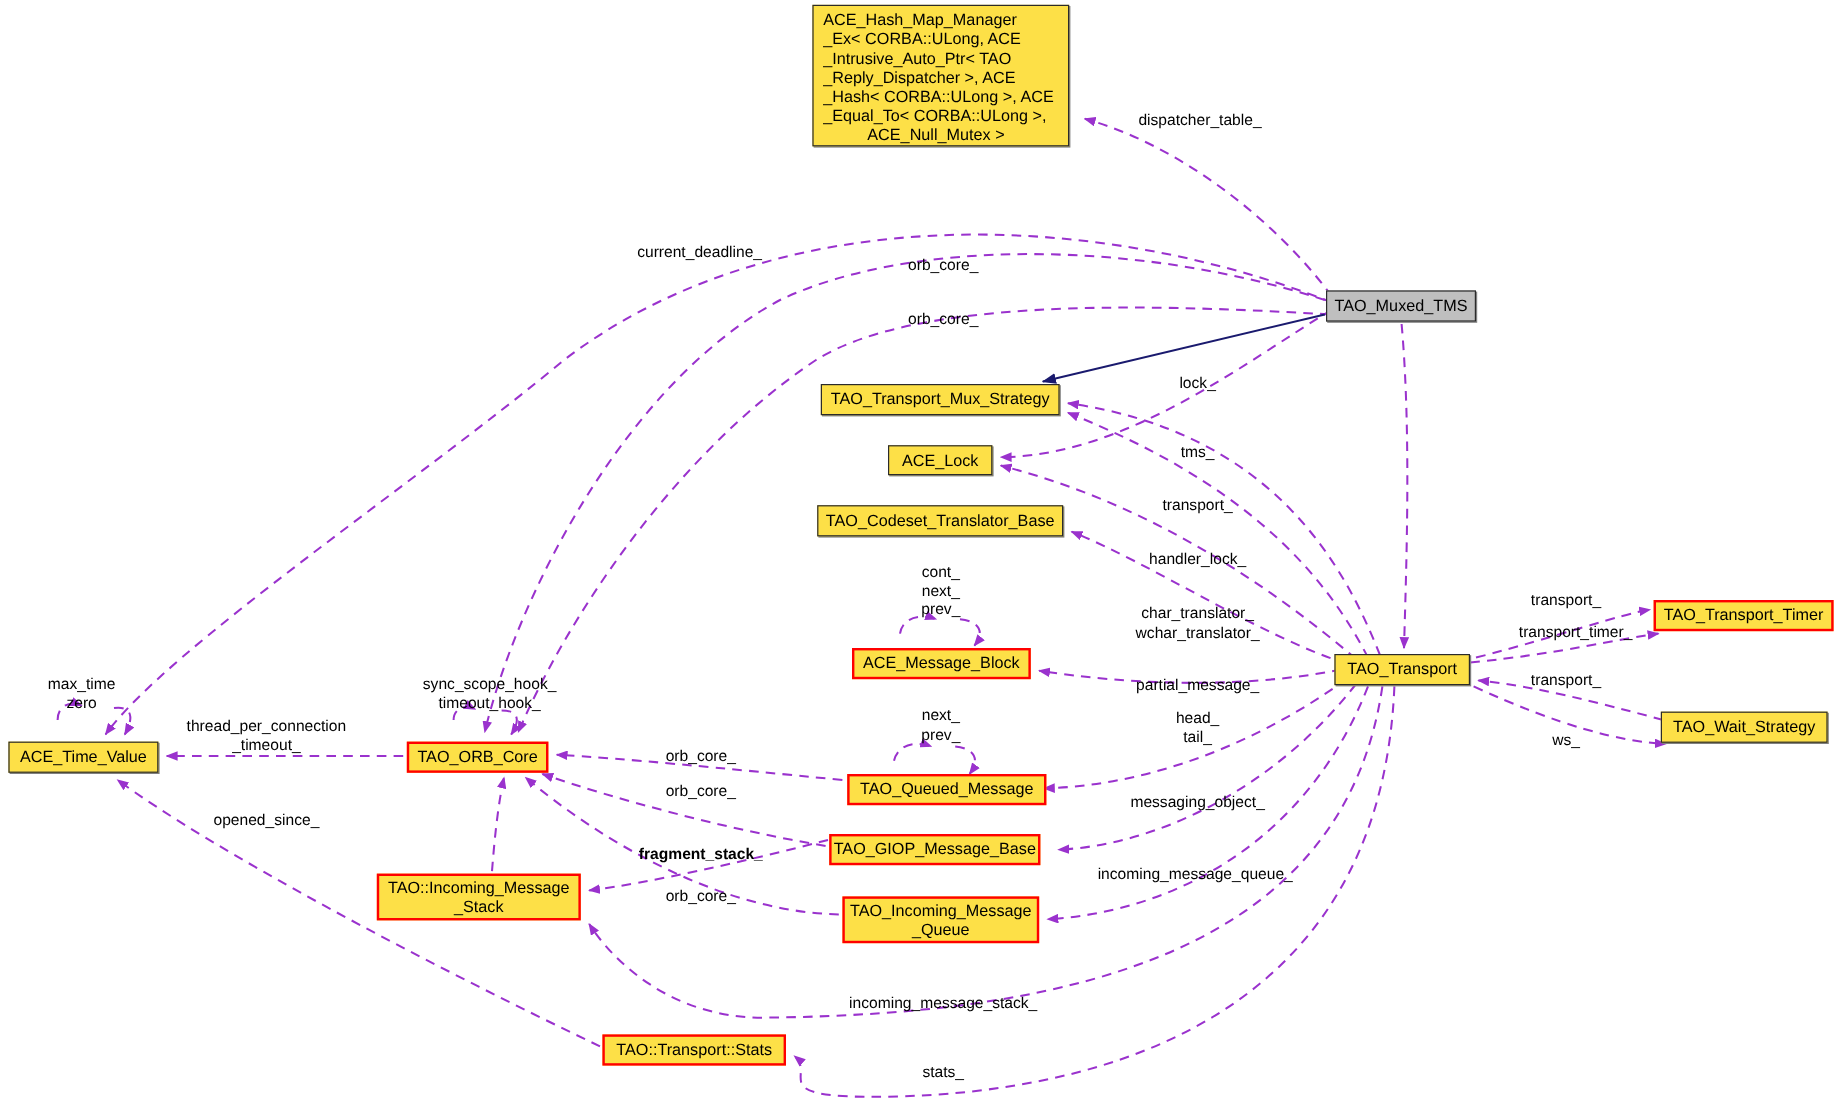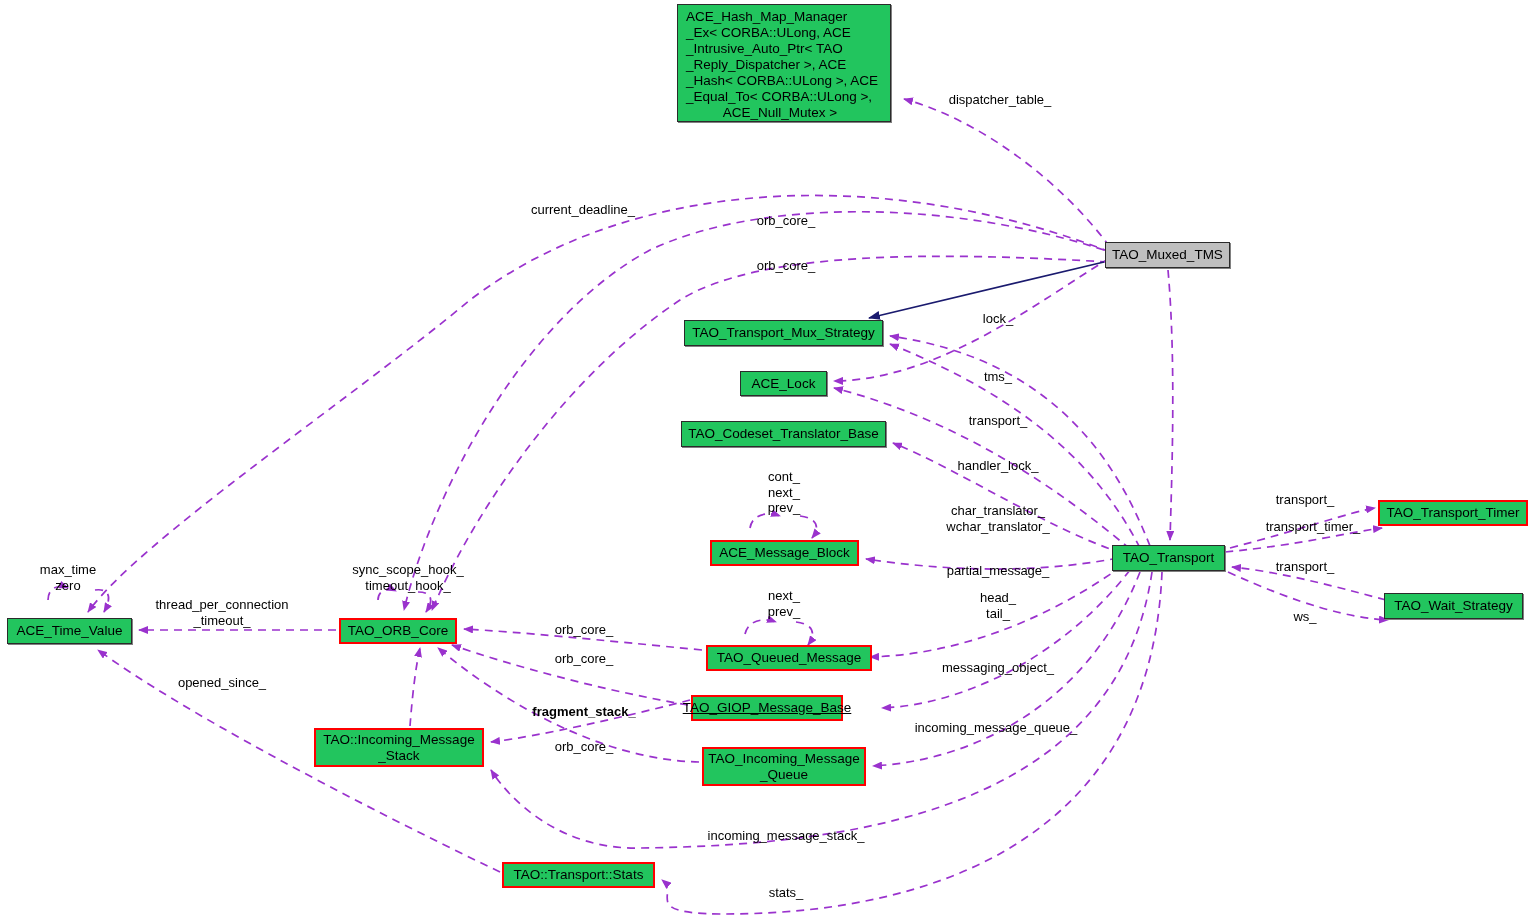--- a/index.html
+++ b/index.html
@@ -1,20 +1,20 @@
 <!DOCTYPE html>
 <html><head>
 <meta charset="utf-8">
 <style>
   html,body{margin:0;padding:0;background:#ffffff;}
   #canvas{position:relative;width:1533px;height:924px;background:#ffffff;
           font-family:"Liberation Sans","DejaVu Sans",sans-serif;overflow:hidden;}
   svg.edges{position:absolute;left:0;top:0;width:1533px;height:924px;}
   .node{position:absolute;box-sizing:border-box;display:flex;align-items:center;
-        justify-content:center;text-align:center;background:#22c55e;
+        justify-content:center;text-align:center;background:#fde047;
         font-size:13.5px;color:#000000;line-height:1.18;white-space:pre;}
   .node.blk{border:1px solid #2b2b2b;box-shadow:1px 1px 0 0 #808080;}
   .node.red{border:2px solid #ff0000;}
   .node.hl{border:1px solid #2b2b2b;background:#bfbfbf;box-shadow:1px 1px 0 0 #808080;}
   .node.bigbox{align-items:flex-start;justify-content:flex-start;text-align:left;padding:4px 8px;}
   .elabel{position:absolute;font-size:13px;color:#000000;white-space:pre;
           text-align:center;line-height:1.2;transform:translate(-50%,-50%);}
 </style>
 </head>
 <body>
@@ -112,21 +112,21 @@
 _Reply_Dispatcher &gt;, ACE
 _Hash&lt; CORBA::ULong &gt;, ACE
 _Equal_To&lt; CORBA::ULong &gt;,
           ACE_Null_Mutex &gt;</div>
       <div class="node hl" style="left: 1105px; top: 242px; width: 125px; height: 26px;">TAO_Muxed_TMS</div>
       <div class="node blk" style="left: 684px; top: 320px; width: 199px; height: 26px;">TAO_Transport_Mux_Strategy</div>
       <div class="node blk" style="left: 740px; top: 371px; width: 87px; height: 25px;">ACE_Lock</div>
       <div class="node blk" style="left: 681px; top: 421px; width: 205px; height: 26px;">TAO_Codeset_Translator_Base</div>
       <div class="node red" style="left: 710px; top: 540px; width: 149px; height: 26px;">ACE_Message_Block</div>
       <div class="node red" style="left: 706px; top: 645px; width: 166px; height: 26px;">TAO_Queued_Message</div>
-      <div class="node red" style="left: 691px; top: 695px; width: 152px; height: 26px; text-decoration: underline;">TAO_GIOP_Message_Base</div>
+      <div class="node red" style="left: 691px; top: 695px; width: 176px; height: 26px;">TAO_GIOP_Message_Base</div>
       <div class="node red" style="left: 702px; top: 747px; width: 164px; height: 39px;">TAO_Incoming_Message
 _Queue</div>
       <div class="node red" style="left: 339px; top: 618px; width: 118px; height: 26px;">TAO_ORB_Core</div>
       <div class="node red" style="left: 314px; top: 728px; width: 170px; height: 39px;">TAO::Incoming_Message
 _Stack</div>
       <div class="node red" style="left: 502px; top: 862px; width: 153px; height: 26px;">TAO::Transport::Stats</div>
       <div class="node blk" style="left: 7px; top: 618px; width: 125px; height: 26px;">ACE_Time_Value</div>
       <div class="node blk" style="left: 1112px; top: 545px; width: 113px; height: 26px;">TAO_Transport</div>
       <div class="node red" style="left: 1378px; top: 500px; width: 150px; height: 26px;">TAO_Transport_Timer</div>
       <div class="node blk" style="left: 1384px; top: 593px; width: 139px; height: 26px;">TAO_Wait_Strategy</div>

